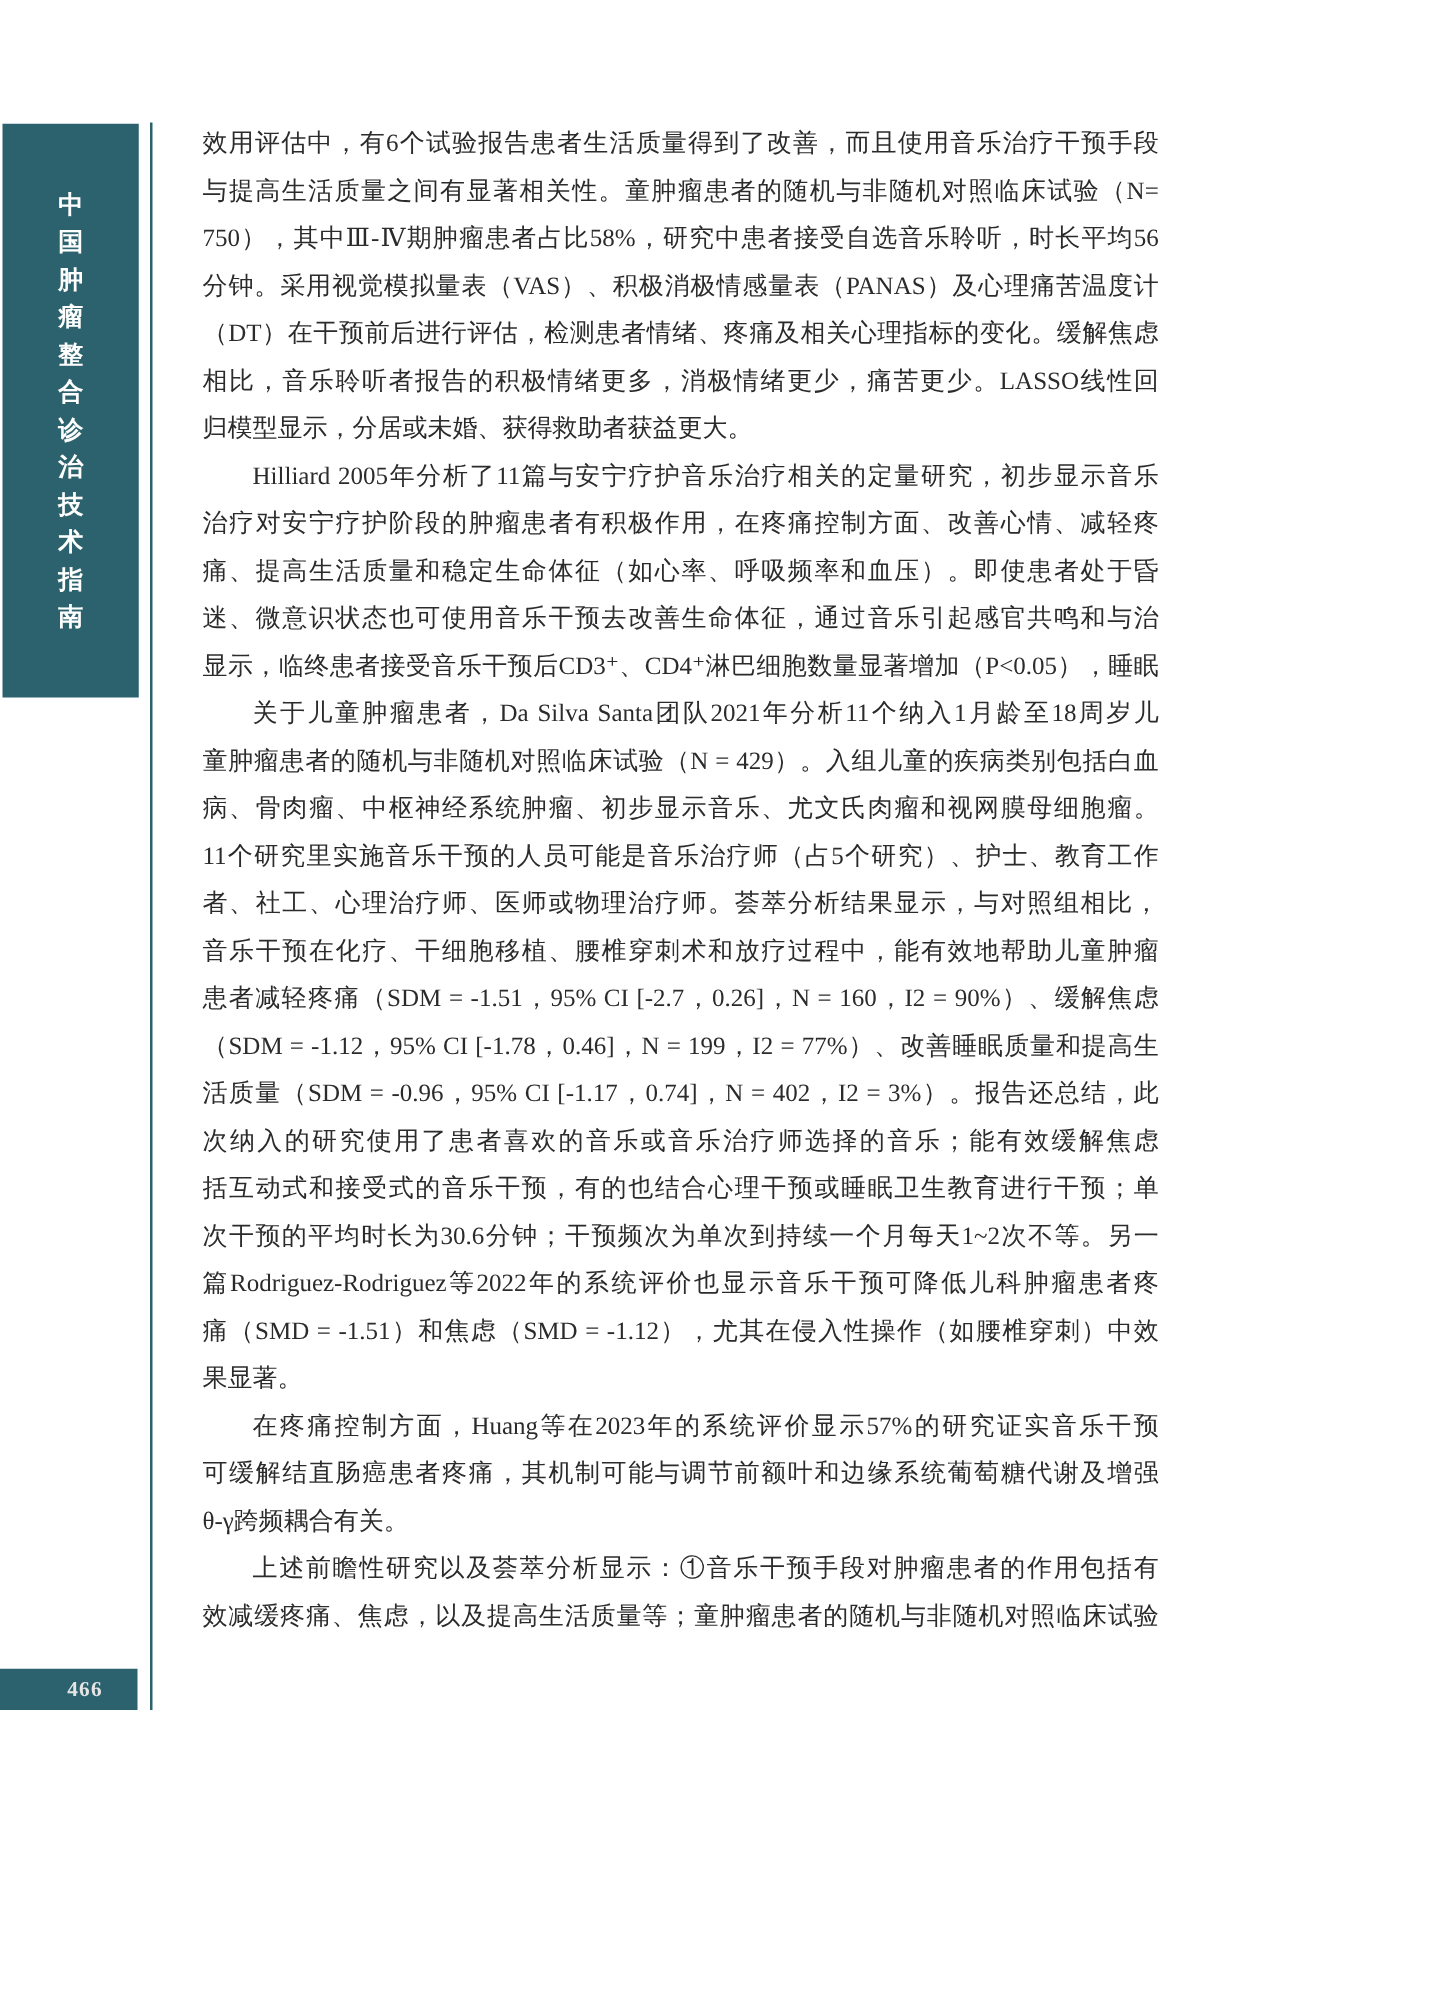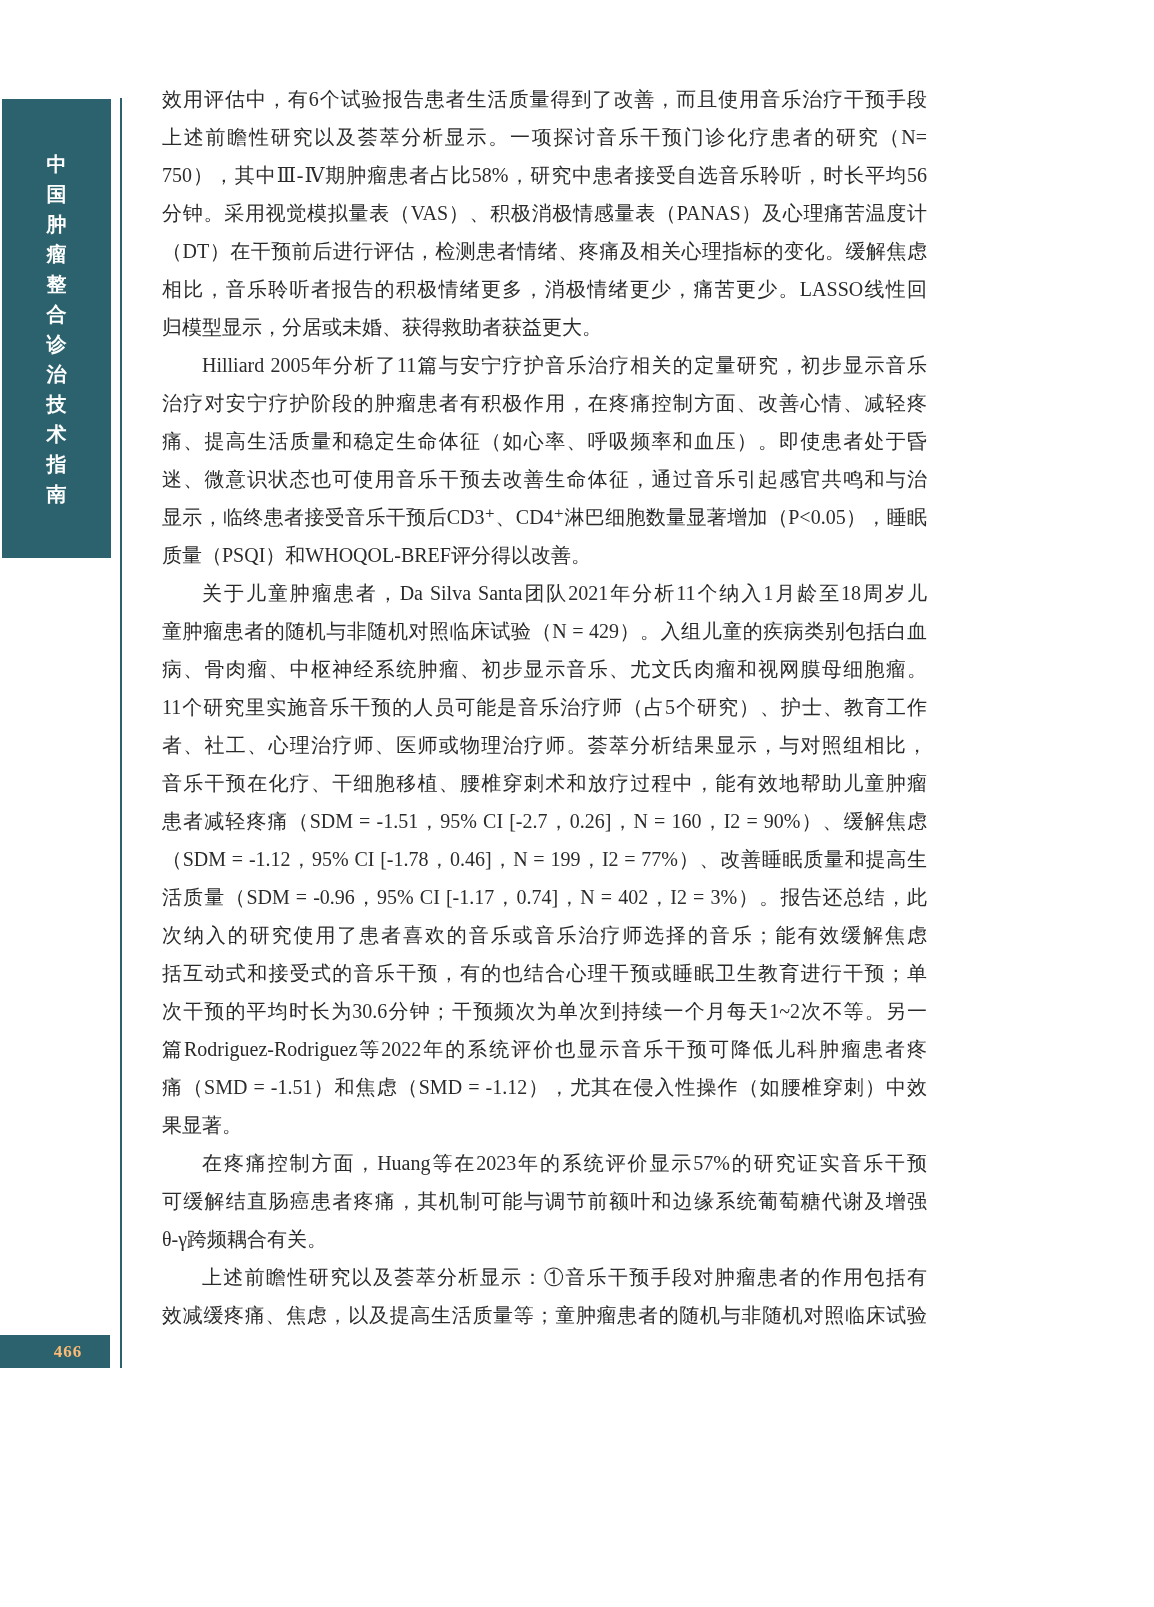--- a/index.html
+++ b/index.html
@@ -47,30 +47,30 @@
     position:absolute;
     left:0; top:1335px;
     width:110px; height:33px;
     background:var(--accent);
     display:flex;
     align-items:center;
     justify-content:center;
     padding-left:26px;
   }
   .pagenum{
-    color:#fdba74;
+    color:#e5e5e5;
     font-family:"Liberation Serif","DejaVu Serif",serif;
     font-weight:bold;
     font-size:17px;
     letter-spacing:1px;
   }
   
   .content{
     position:absolute;
-    left:162px; top:80px;
+    left:162px; top:96px;
     width:765px;
     color:var(--ink);
     font-size:20px;
   }
   .para{display:block;}
   .line{
     height:38px;
     line-height:38px;
     overflow:hidden;
     text-align:justify;
@@ -107,34 +107,33 @@
         <div class="sb-char">南</div>
       </div>
   </div>
 
   <div class="divider"></div>
 
   <div class="content">
 
   <div class="para">
         <div class="line">效用评估中，有6个试验报告患者生活质量得到了改善，而且使用音乐治疗干预手段</div>
-        <div class="line">上述前瞻性研究以及荟萃分析显示。一项探讨音乐干预门诊化疗患者的研究（N=</div>
+        <div class="line">与提高生活质量之间有显著相关性。童肿瘤患者的随机与非随机对照临床试验（N=</div>
         <div class="line">750），其中Ⅲ-Ⅳ期肿瘤患者占比58%，研究中患者接受自选音乐聆听，时长平均56</div>
         <div class="line">分钟。采用视觉模拟量表（VAS）、积极消极情感量表（PANAS）及心理痛苦温度计</div>
         <div class="line">（DT）在干预前后进行评估，检测患者情绪、疼痛及相关心理指标的变化。缓解焦虑</div>
         <div class="line">相比，音乐聆听者报告的积极情绪更多，消极情绪更少，痛苦更少。LASSO线性回</div>
         <div class="line flush">归模型显示，分居或未婚、获得救助者获益更大。</div>
       </div>
       <div class="para">
         <div class="line indent">Hilliard 2005年分析了11篇与安宁疗护音乐治疗相关的定量研究，初步显示音乐</div>
         <div class="line">治疗对安宁疗护阶段的肿瘤患者有积极作用，在疼痛控制方面、改善心情、减轻疼</div>
         <div class="line">痛、提高生活质量和稳定生命体征（如心率、呼吸频率和血压）。即使患者处于昏</div>
         <div class="line">迷、微意识状态也可使用音乐干预去改善生命体征，通过音乐引起感官共鸣和与治</div>
         <div class="line">显示，临终患者接受音乐干预后CD3⁺、CD4⁺淋巴细胞数量显著增加（P&lt;0.05），睡眠</div>
-        <div class="line flush">质量（PSQI）和WHOQOL-BREF评分得以改善。</div>
       </div>
       <div class="para">
         <div class="line indent">关于儿童肿瘤患者，Da Silva Santa团队2021年分析11个纳入1月龄至18周岁儿</div>
         <div class="line">童肿瘤患者的随机与非随机对照临床试验（N = 429）。入组儿童的疾病类别包括白血</div>
         <div class="line">病、骨肉瘤、中枢神经系统肿瘤、初步显示音乐、尤文氏肉瘤和视网膜母细胞瘤。</div>
         <div class="line">11个研究里实施音乐干预的人员可能是音乐治疗师（占5个研究）、护士、教育工作</div>
         <div class="line">者、社工、心理治疗师、医师或物理治疗师。荟萃分析结果显示，与对照组相比，</div>
         <div class="line">音乐干预在化疗、干细胞移植、腰椎穿刺术和放疗过程中，能有效地帮助儿童肿瘤</div>
         <div class="line">患者减轻疼痛（SDM = -1.51，95% CI [-2.7，0.26]，N = 160，I2 = 90%）、缓解焦虑</div>
         <div class="line">（SDM = -1.12，95% CI [-1.78，0.46]，N = 199，I2 = 77%）、改善睡眠质量和提高生</div>

